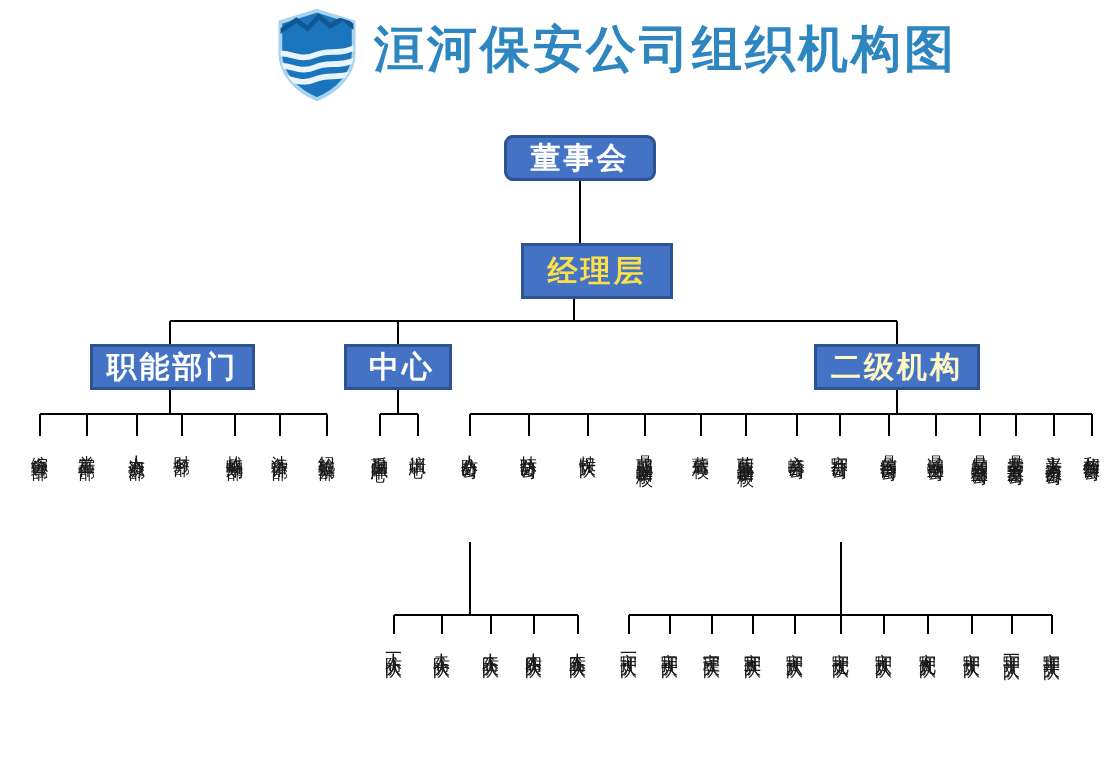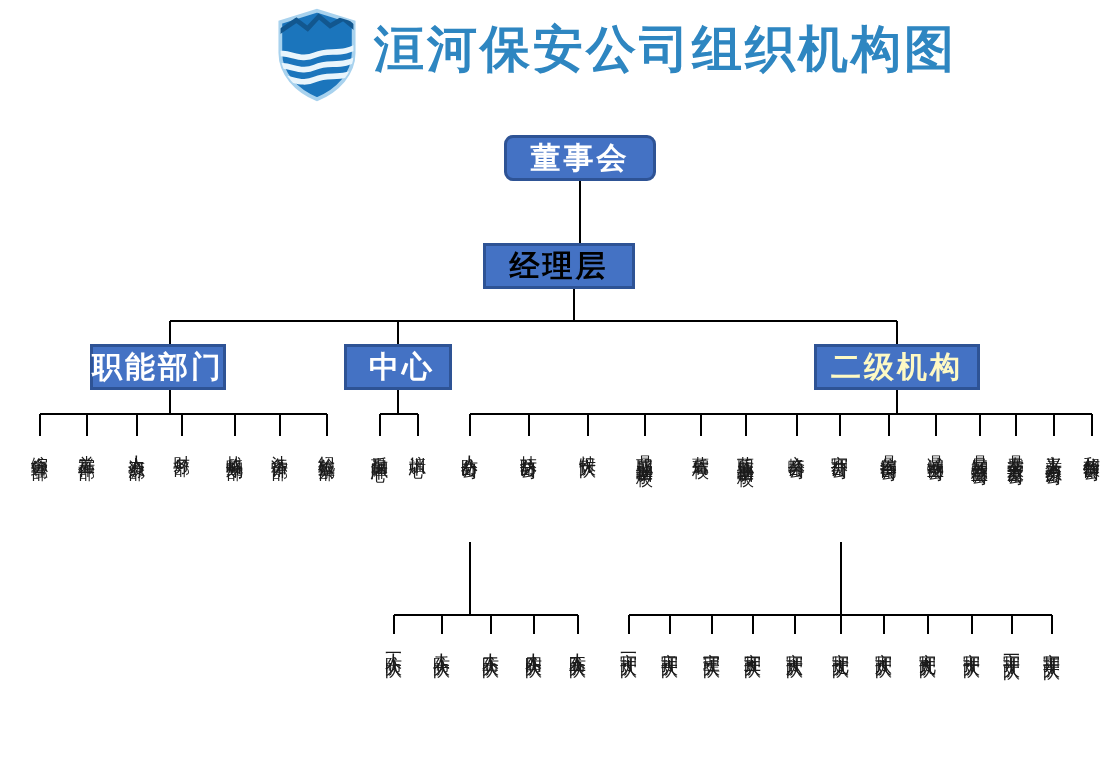--- a/index.html
+++ b/index.html
@@ -99,22 +99,22 @@
       <line x1="829" y1="615" x2="829" y2="634" stroke="#000000" stroke-width="2"></line>
       <line x1="872" y1="615" x2="872" y2="634" stroke="#000000" stroke-width="2"></line>
       <line x1="916" y1="615" x2="916" y2="634" stroke="#000000" stroke-width="2"></line>
       <line x1="960" y1="615" x2="960" y2="634" stroke="#000000" stroke-width="2"></line>
       <line x1="1000" y1="615" x2="1000" y2="634" stroke="#000000" stroke-width="2"></line>
       <line x1="1040" y1="615" x2="1040" y2="634" stroke="#000000" stroke-width="2"></line>
     </svg>
 
   <div id="nodes">
       <div class="node-box" style="left: 492px; top: 135px; width: 152px; height: 46px; background: rgb(68, 114, 196); border-color: rgb(46, 83, 149); color: rgb(255, 255, 255); border-radius: 9px;">董事会</div>
-      <div class="node-box" style="left: 471px; top: 243px; width: 152px; height: 46px; background: rgb(68, 114, 196); border-color: rgb(46, 83, 149); color: #000000;">经理层</div>
-      <div class="node-box" style="left: 78px; top: 344px; width: 136px; height: 46px; background: rgb(68, 114, 196); border-color: rgb(46, 83, 149); color: rgb(255, 255, 255);">职能部门</div>
+      <div class="node-box" style="left: 509px; top: 243px; width: 152px; height: 56px; background: rgb(68, 114, 196); border-color: rgb(46, 83, 149); color: #fde047;">经理层</div>
+      <div class="node-box" style="left: 78px; top: 344px; width: 165px; height: 46px; background: rgb(68, 114, 196); border-color: rgb(46, 83, 149); color: rgb(255, 255, 255);">职能部门</div>
       <div class="node-box" style="left: 332px; top: 344px; width: 108px; height: 46px; background: rgb(68, 114, 196); border-color: rgb(46, 83, 149); color: rgb(255, 255, 255); padding-left: 8px;">中心</div>
       <div class="node-box" style="left: 802px; top: 344px; width: 166px; height: 46px; background: rgb(68, 114, 196); border-color: rgb(46, 83, 149); color: #fef9c3;">二级机构</div>
       <div class="leaf" style="left: 17px; top: 442px; color: rgb(26, 26, 26);">综合管理部</div>
       <div class="leaf" style="left: 64px; top: 442px; color: rgb(26, 26, 26);">党群工作部</div>
       <div class="leaf" style="left: 114px; top: 442px; color: rgb(26, 26, 26);">人力资源部</div>
       <div class="leaf" style="left: 159px; top: 442px; color: rgb(26, 26, 26);">财务部</div>
       <div class="leaf" style="left: 212px; top: 442px; color: rgb(26, 26, 26);">战略规划部</div>
       <div class="leaf" style="left: 257px; top: 442px; color: rgb(26, 26, 26);">法务审计部</div>
       <div class="leaf" style="left: 304px; top: 442px; color: rgb(26, 26, 26);">纪检监察部</div>
       <div class="leaf" style="left: 357px; top: 442px; color: rgb(26, 26, 26);">后勤保障中心</div>

